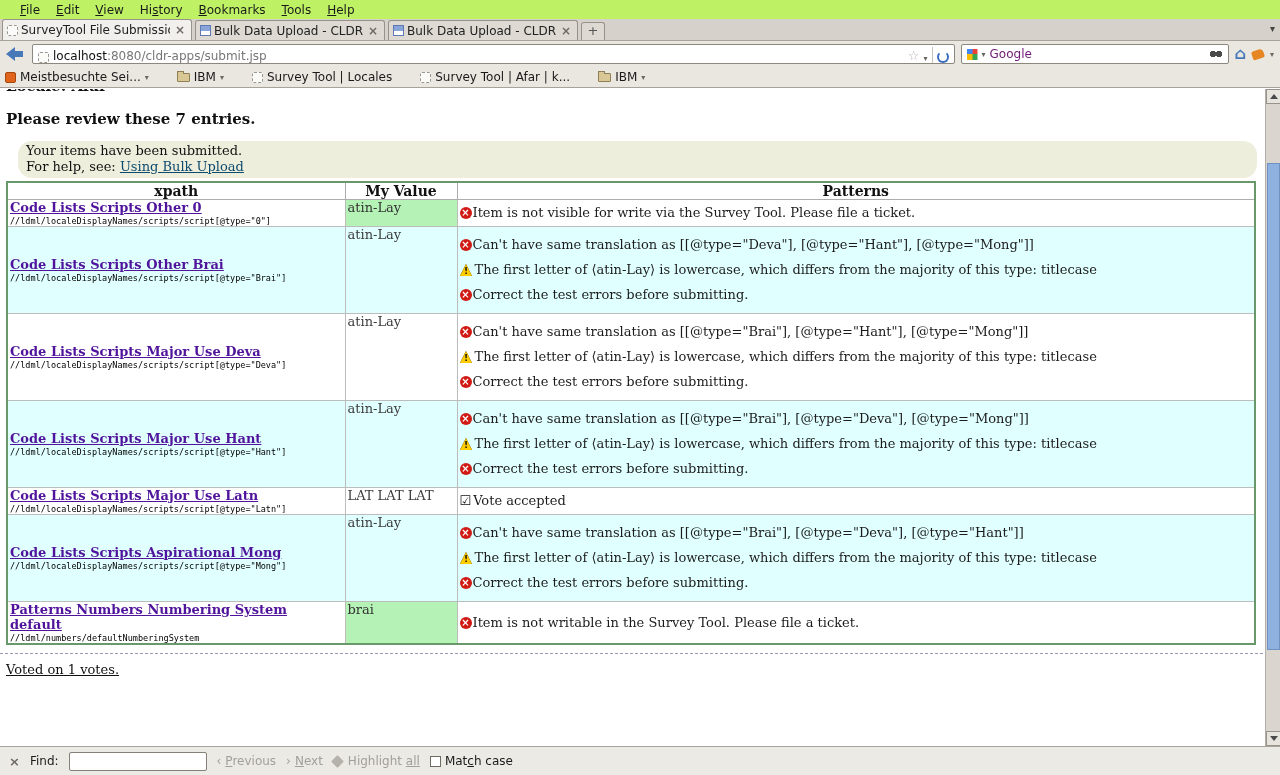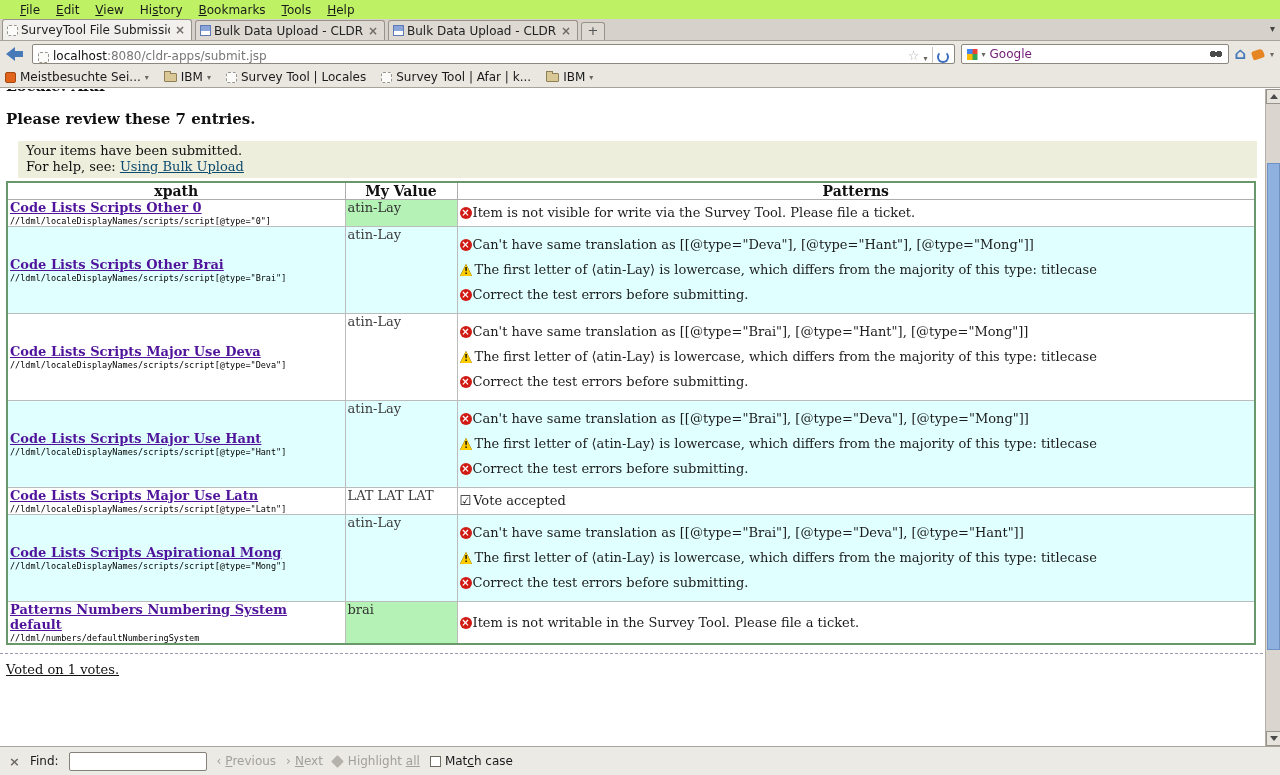--- a/index.html
+++ b/index.html
@@ -47,34 +47,34 @@
       background-image:linear-gradient(#4285f4 0 50%, #fbbc05 50% 100%), linear-gradient(#ea4335 0 50%, #34a853 50% 100%);
       background-size:50% 100%; background-position:0 0, 100% 0; background-repeat:no-repeat; }
   .search-placeholder { color:#701a75; flex:1; }
   .binoculars-icon { width:14px; height:10px; flex:none;
       background:radial-gradient(circle at 4px 5px, #4a4a4a 3.2px, transparent 3.4px),
                  radial-gradient(circle at 10px 5px, #4a4a4a 3.2px, transparent 3.4px); }
   .home-icon { color:#4779b9; font-size:16px; font-weight:bold; line-height:14px; }
   .addon-icon { width:12px; height:9px; background:#e58622; border-radius:2px 4px 2px 2px; transform:rotate(-18deg); flex:none; }
 
   .bookmarks-bar { height:21px; background:#eae7e1; border-bottom:1px solid #a7a29a;
-                   display:flex; align-items:center; padding:0 5px; gap:15px; font-size:12px; color:#1a1a1a; }
+                   display:flex; align-items:center; padding:0 5px; gap:28px; font-size:12px; color:#1a1a1a; }
   .bm-item { display:flex; align-items:center; gap:4px; }
   .bm-icon-most-visited { width:11px; height:11px; background:#e0641c; border:1px solid #a8470e; border-radius:2px; flex:none; }
   .bm-icon-folder { width:13px; height:9px; background:#d9c795; border:1px solid #8f7f55; border-radius:1px; position:relative; flex:none; }
   .bm-icon-folder::before { content:""; position:absolute; top:-3px; left:-1px; width:5px; height:2px; background:#d9c795; border:1px solid #8f7f55; border-bottom:none; }
   .bm-icon-page { width:11px; height:11px; border:1px dashed #9a968e; border-radius:2px; background:#fbfbfa; flex:none; }
 
   
   .page { position:absolute; top:89px; left:0; right:15px; bottom:29px; background:#fff; overflow:hidden;
           font-family:"DejaVu Serif",serif; color:#111; }
   .clipped-heading { height:5px; overflow:hidden; margin-left:6px; }
   .clipped-heading > div { margin-top:-12px; font-size:15px; font-weight:bold; }
   .page-title { font-size:15px; font-weight:bold; margin:16px 0 0 6px; }
-  .notice-box { margin:13px 8px 0 18px; background:#eeeedd; padding:2px 8px 3px; font-size:13px; line-height:16px; }
+  .notice-box { margin:13px 8px 0 18px; background:#eeeedd; padding:2px 8px 3px; font-size:13px; line-height:16px;border-radius:14px; }
   .notice-link { color:#0c4a6e; text-decoration:underline; cursor:pointer; }
 
   table.review { border-collapse:collapse; margin:3px 0 0 6px; width:1248px; table-layout:fixed;
                  border:2px solid #69996b; font-size:13px; }
   table.review th { border:1px solid #adadad; font-size:14px; font-weight:bold; text-align:center; padding:0; height:17px; background:#fff; }
   table.review td { border:1px solid #bcbcbc; padding:0 2px; overflow:hidden; }
   col.c-xpath { width:338px; } col.c-value { width:112px; } col.c-comment { width:798px; }
   tr.shade td { background:#e0ffff; }
   tr.multi { height:87px; } tr.single { height:27px; }
   td.xpath-cell { vertical-align:middle; padding:1px 3px; line-height:15px; }

